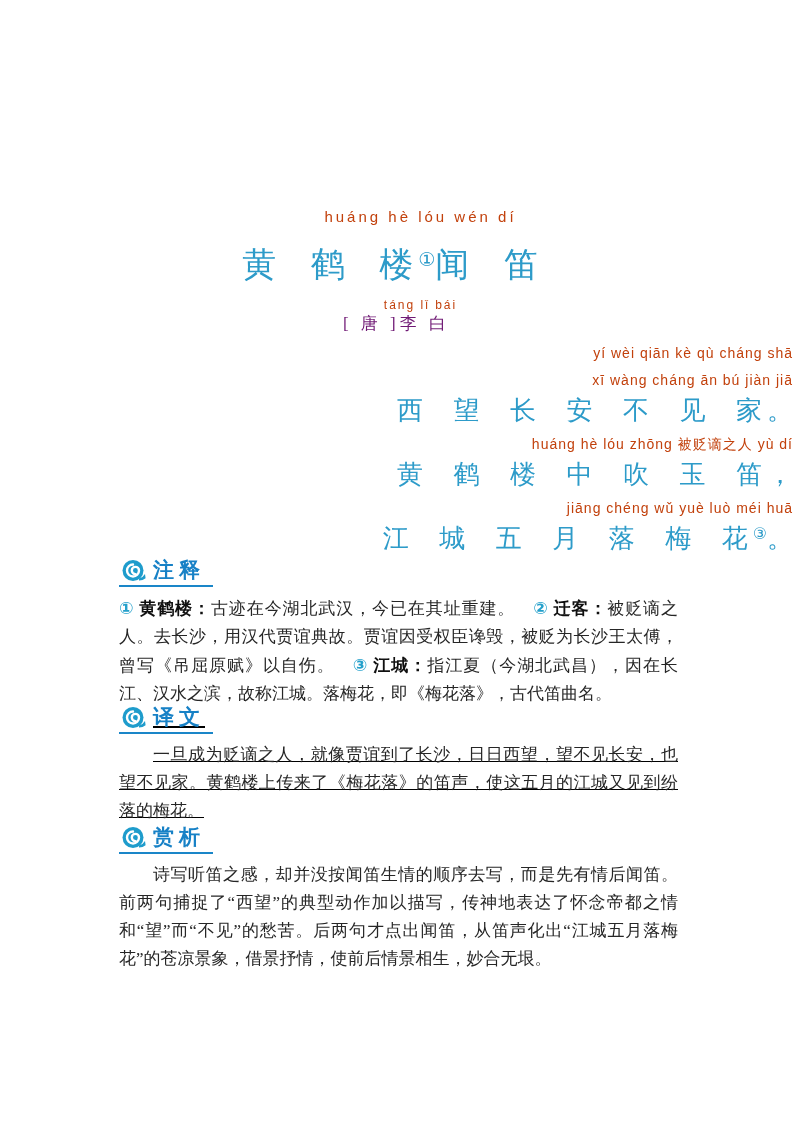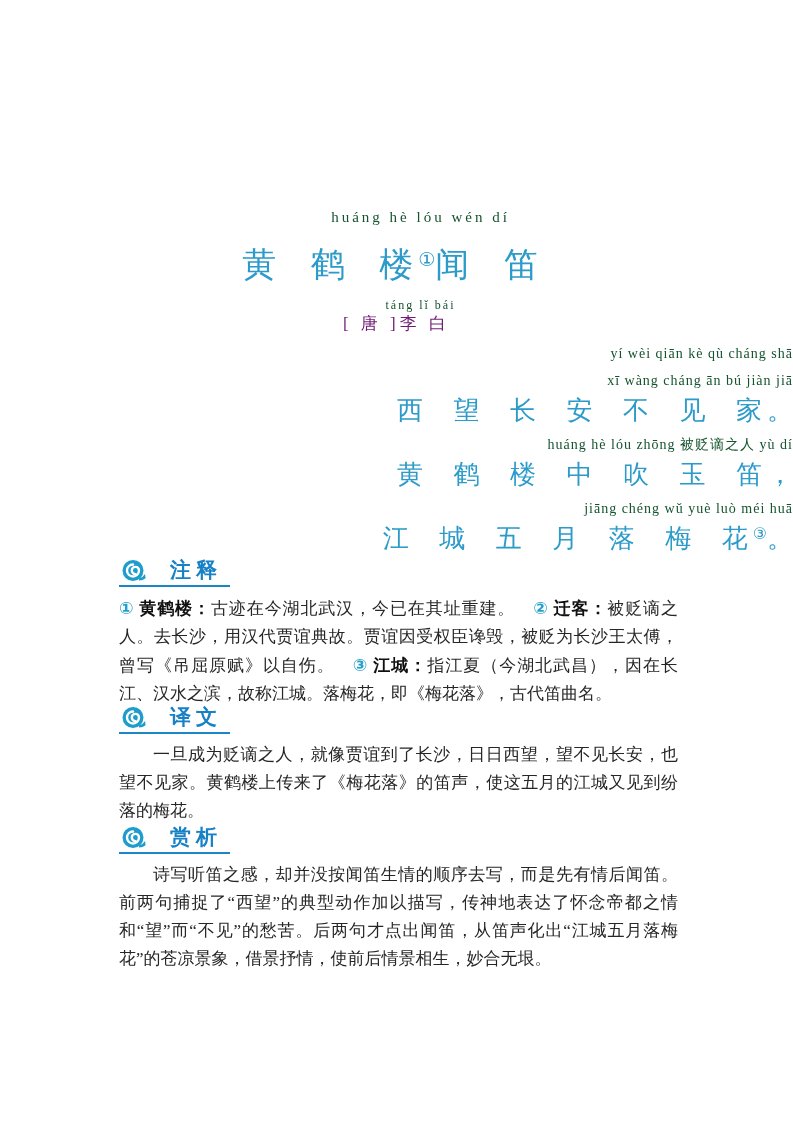--- a/index.html
+++ b/index.html
@@ -16,22 +16,22 @@
   }
 
   
   .poem-area {
     position: absolute;
     top: 208px; left: 0;
     width: 100%;
     text-align: center;
   }
   .py {
-    font-family: Liberation Serif, serif;
-    color: #14532d;
+    font-family: Liberation Sans, sans-serif;
+    color: #c2410c;
     font-size: 14px;
     line-height: 17px;
     letter-spacing: 2px;
     padding-left: 48px;
   }
   .title-py { font-size: 15px; line-height: 18px; letter-spacing: 3px; }
   .poem-title {
     font-size: 34px;
     line-height: 42px;
     margin-top: 12px;
@@ -56,25 +56,25 @@
   .line-py { font-size: 14px; line-height: 17px; letter-spacing: 1px; }
   .line-text {
     font-size: 26px; line-height: 30px; margin-top: 2px;
     color: #2d9bc9; letter-spacing: 12px;
   }
   .line-text .punct { letter-spacing: 0; }
 
   
   .section { position: absolute; left: 119px; width: 559px; }
   #section-notes { top: 558px; }
-  #section-translation { top: 705px; }
+  #section-translation { top: 705px; text-decoration: underline; }
   #section-analysis { top: 793px; margin-top: 32px; }
 
   .sec-header {
-    display: flex; align-items: center; gap: 24px;
+    display: flex; align-items: center; gap: 7px;
     width: max-content;
     border-bottom: 2px solid #1a86c8;
     padding: 0 8px 3px 2px;
   }
   .sec-title {
     font-family: "Liberation Sans", sans-serif;
     font-size: 21px; font-weight: bold;
     color: #1781c6; letter-spacing: 5px;
     line-height: 24px;
   }

